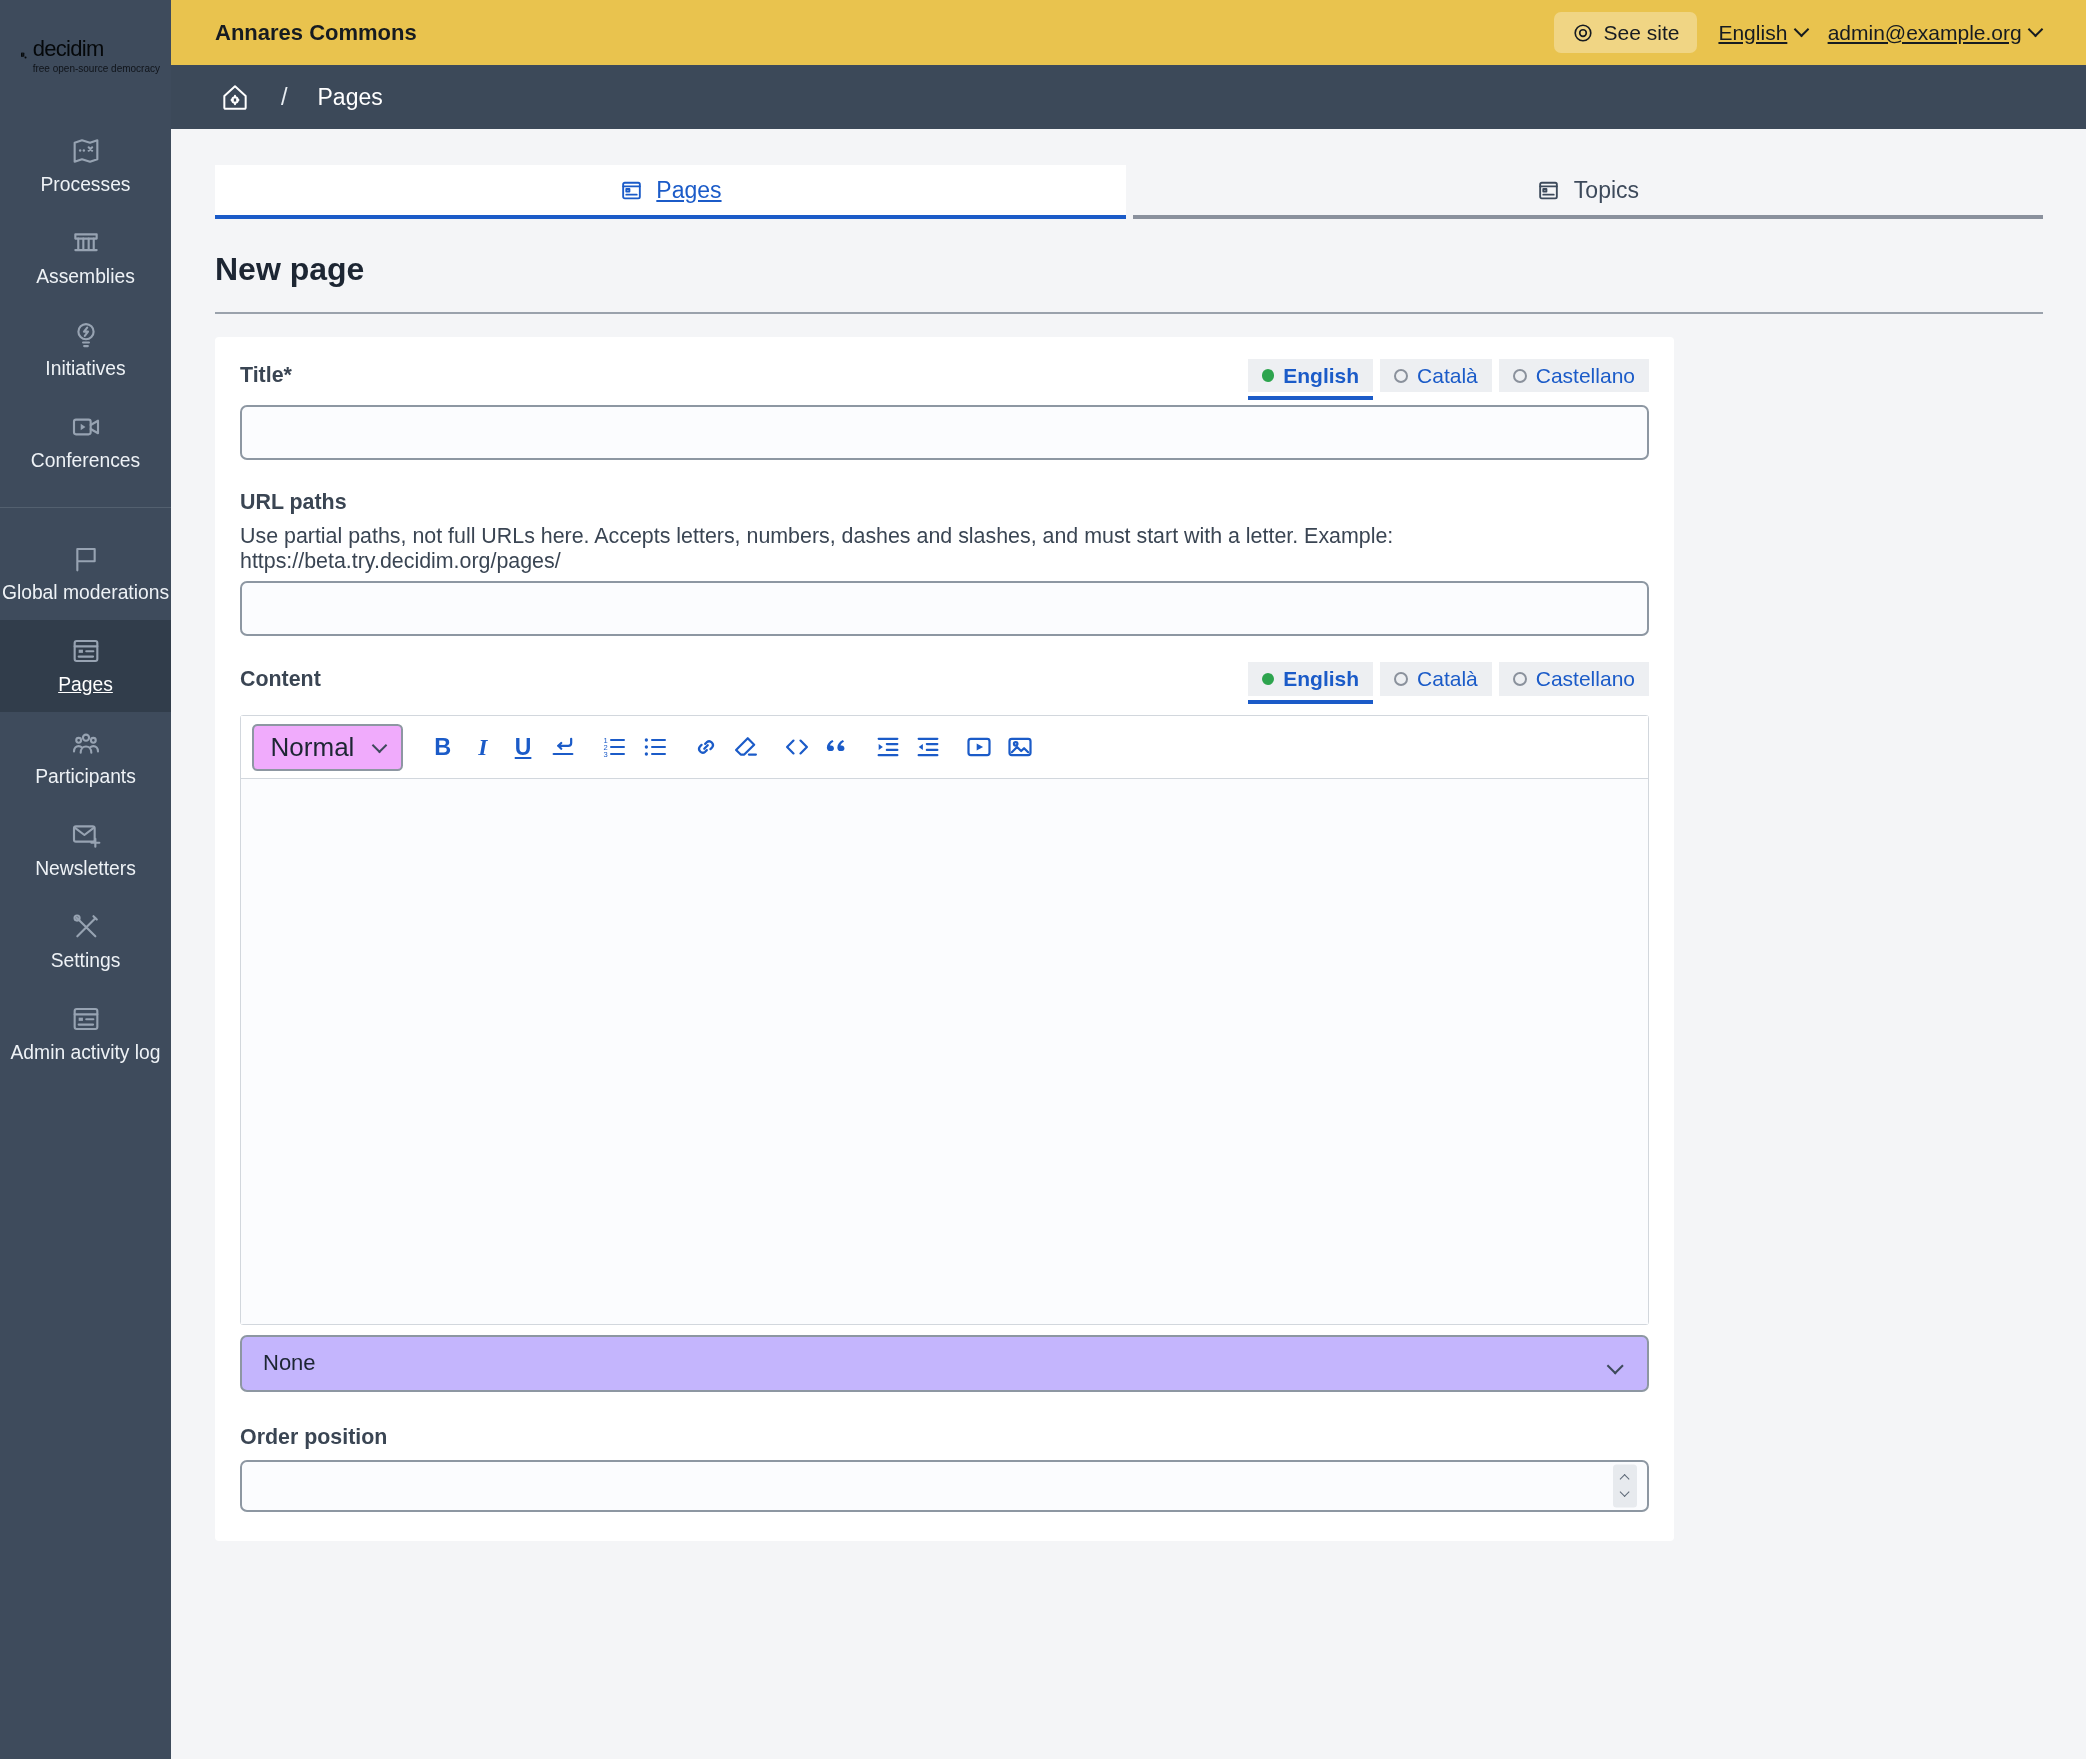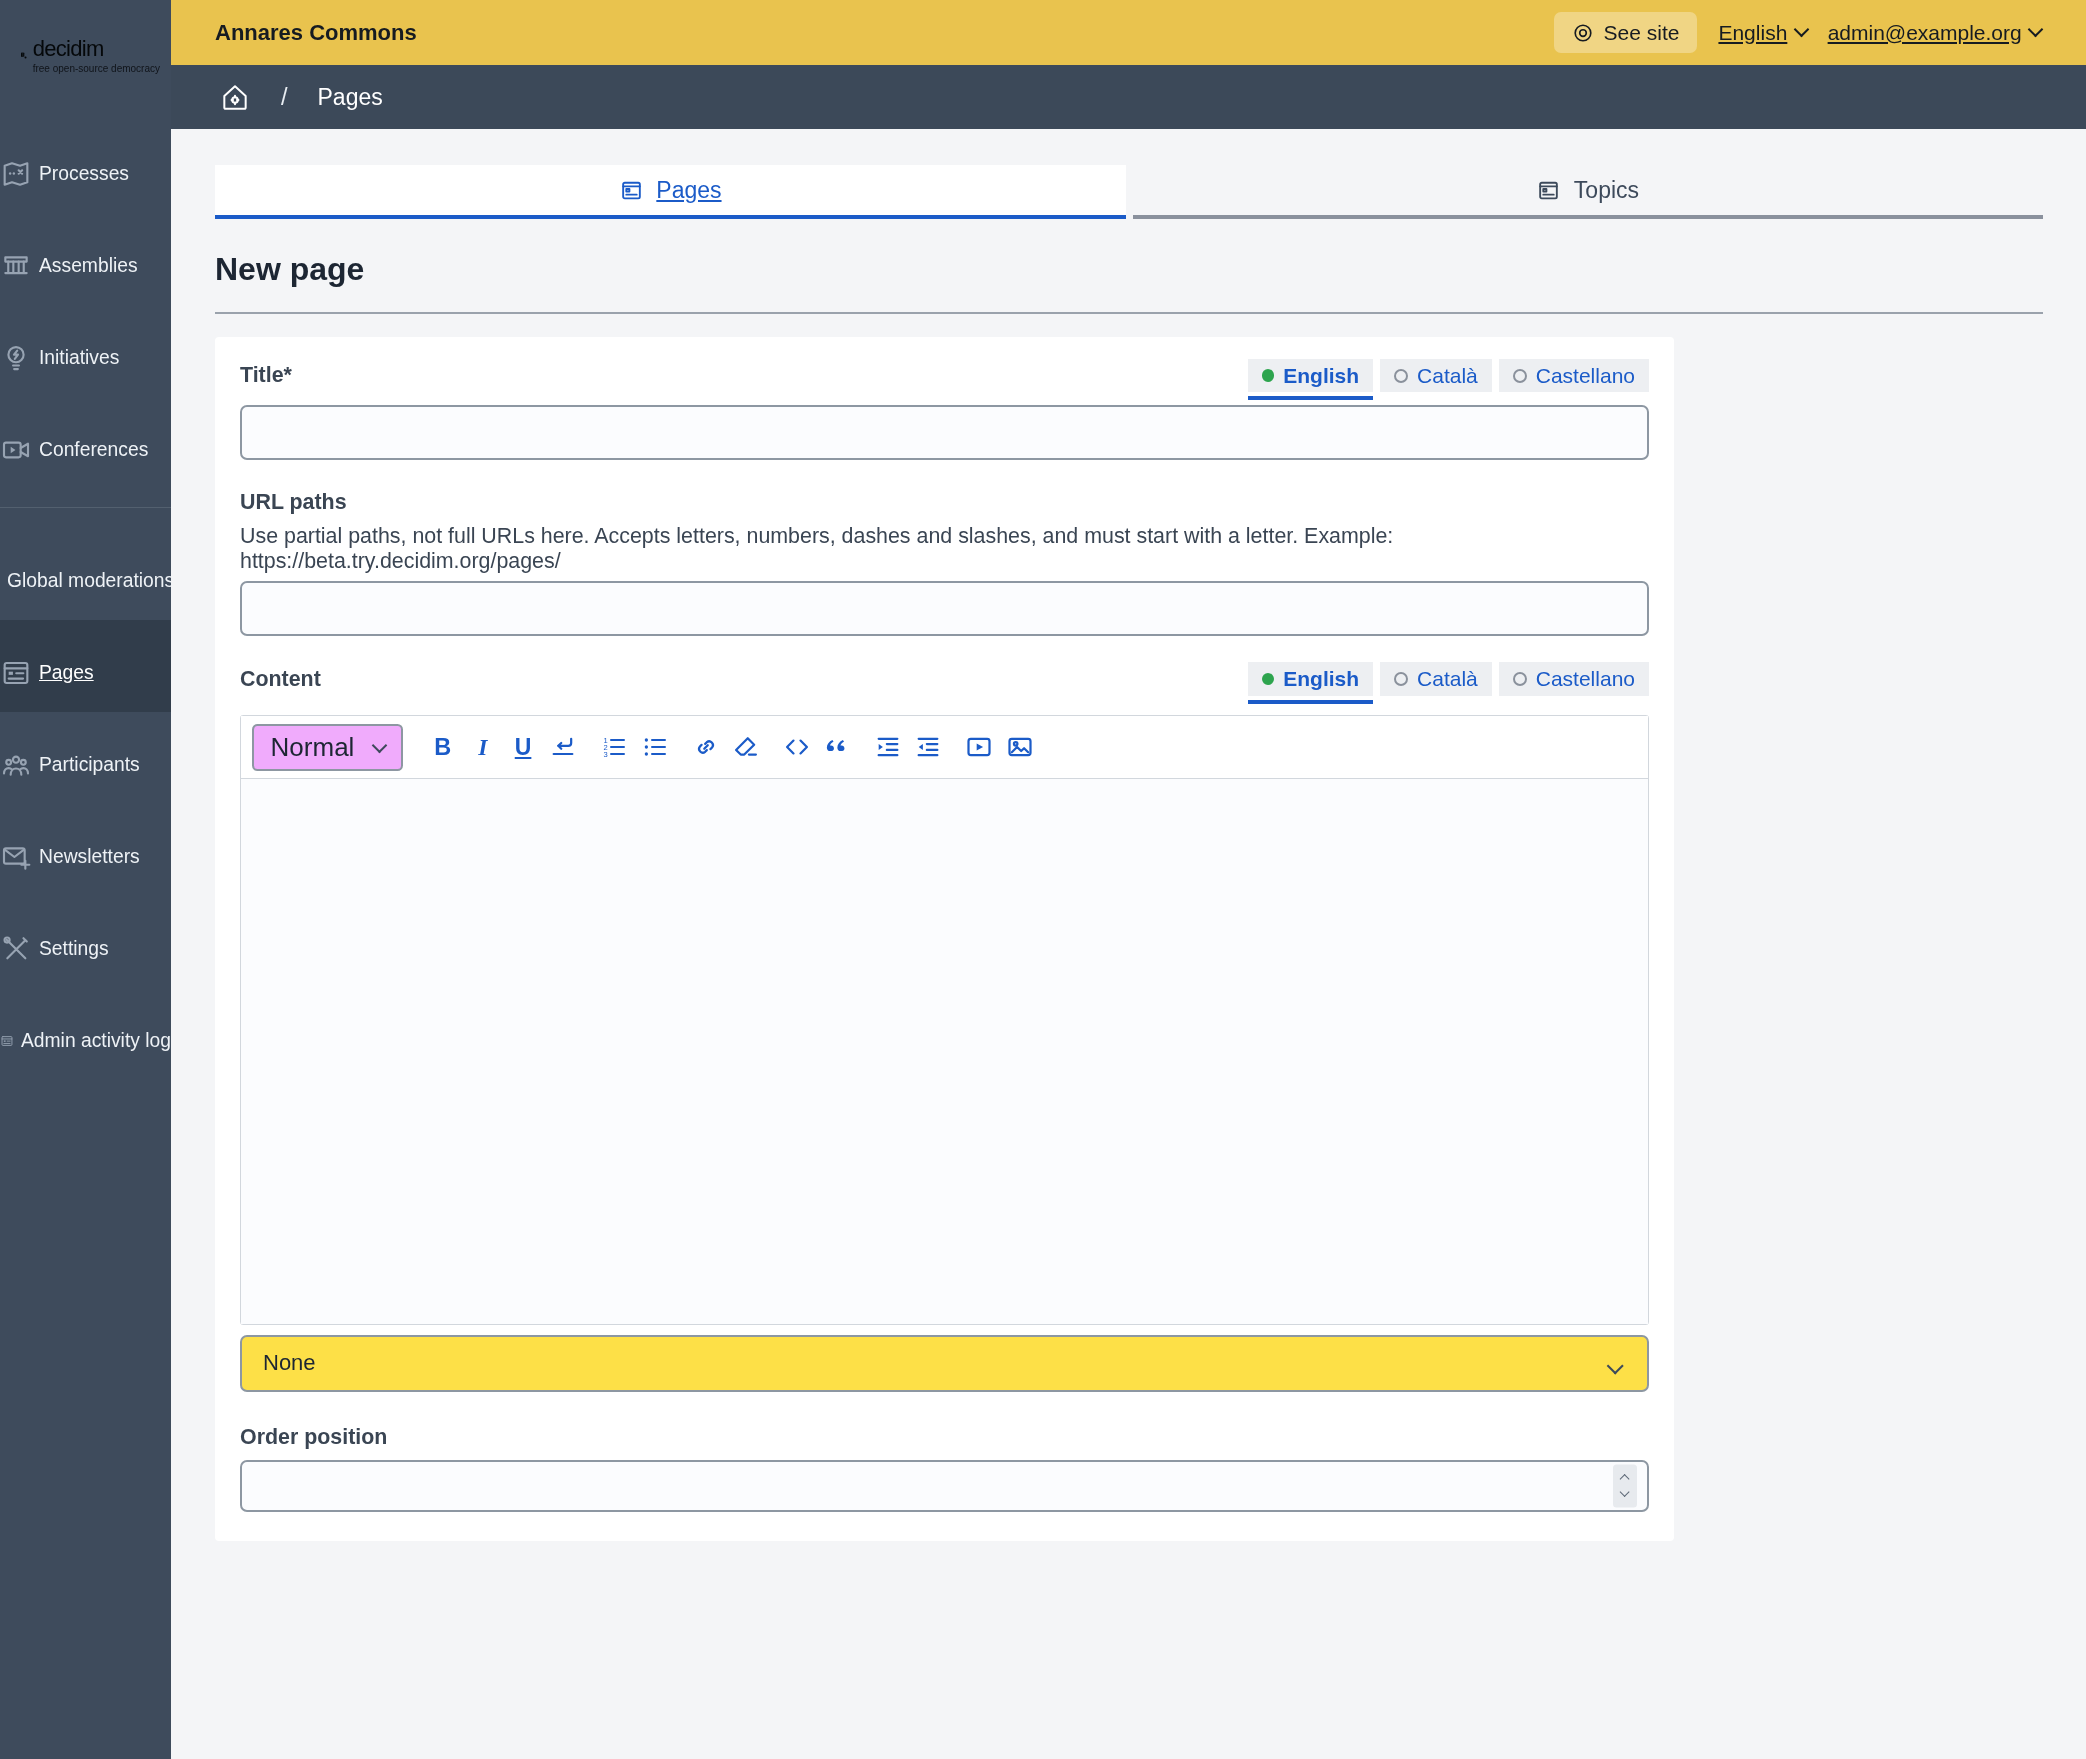--- a/index.html
+++ b/index.html
@@ -7,21 +7,21 @@
     width:2087px;height:1760px;overflow:hidden;position:relative;
     background:#f4f5f7;font-family:"Liberation Sans",sans-serif;
     -webkit-font-smoothing:antialiased;
   }
   
   .sidebar{position:absolute;left:0;top:0;width:171px;height:1760px;background:#3e4b5c;}
   .logo{margin:37px 11px 0 21px;display:flex;align-items:flex-end;gap:6.2px;}
   .logo-text .brand{font-size:22px;font-weight:normal;color:#05080a;line-height:.85;letter-spacing:-0.7px;}
   .logo-text .tagline{font-size:10px;color:#10141a;margin-top:4.1px;white-space:nowrap;}
   .nav{margin-top:46px;}
-  .nav-item{height:92px;display:flex;align-items:center;justify-content:flex-start;
+  .nav-item{height:92px;display:flex;flex-direction:column;align-items:center;justify-content:flex-start;
     padding-top:15px;box-sizing:border-box;gap:7px;cursor:pointer;}
   .nav-item .lbl{font-size:19.3px;color:#eef2f6;white-space:nowrap;}
   .nav-item.active{background:#313d4b;}
   .nav-item.active .lbl{text-decoration:underline;color:#ffffff;}
   .nav-divider{border:none;border-top:1.4px solid #53606f;margin:19.3px 0;}
   .nav-icon{width:32px;height:32px;stroke:#97a3b2;fill:none;stroke-width:1.6;stroke-linecap:round;stroke-linejoin:round;}
   .nav-icon .fillpart{fill:#97a3b2;stroke:none;}
   
   .topbar{position:absolute;left:171px;top:0;width:1916px;height:65px;background:#e9c34e;
     display:flex;align-items:center;box-sizing:border-box;padding:0 46px 0 44px;}
@@ -84,21 +84,21 @@
     color:#1b5bc8;cursor:pointer;flex:none;margin:0 4.1px;}
   .tool svg{width:28px;height:28px;stroke:#1b5bc8;fill:none;stroke-width:1.9;stroke-linecap:round;stroke-linejoin:round;}
   .tool svg .fillb{fill:#1b5bc8;stroke:none;}
   .tool .bold-g{font-size:23.5px;font-weight:bold;}
   .tool .italic-g{font-size:23.5px;font-style:italic;font-family:"Liberation Serif",serif;font-weight:bold;}
   .tool .under-g{font-size:23px;font-weight:bold;text-decoration:underline;}
   .grp{margin-left:15px;}
   .editor-area{height:545px;background:#fbfcfe;}
   
   .select{position:relative;margin-top:9.7px;height:57px;border:2.1px solid #8d97a2;border-radius:7px;
-    background:#fde047;display:flex;align-items:center;padding:0 21px;font-size:22px;color:#1d2633;cursor:pointer;box-sizing:border-box;}
+    background:#c4b5fd;display:flex;align-items:center;padding:0 21px;font-size:22px;color:#1d2633;cursor:pointer;box-sizing:border-box;}
   .select .chev2{position:absolute;right:26px;top:23.5px;width:10.4px;height:10.4px;
     border-right:2.4px solid #3d4a5b;border-bottom:2.4px solid #3d4a5b;transform:rotate(45deg);}
   .num-wrap{position:relative;margin-top:9.7px;}
   .num-input{height:52px;}
   .stepper{position:absolute;right:12.4px;top:50%;transform:translateY(-50%);width:23.5px;height:43px;
     background:#e7eaee;border-radius:3.5px;display:flex;flex-direction:column;align-items:center;justify-content:center;gap:6.2px;cursor:pointer;}
   .stepper .up{width:6.2px;height:6.2px;border-left:1.7px solid #5d6876;border-top:1.7px solid #5d6876;transform:rotate(45deg);}
   .stepper .down{width:6.2px;height:6.2px;border-right:1.7px solid #5d6876;border-bottom:1.7px solid #5d6876;transform:rotate(45deg);}
 </style>
 </head>

